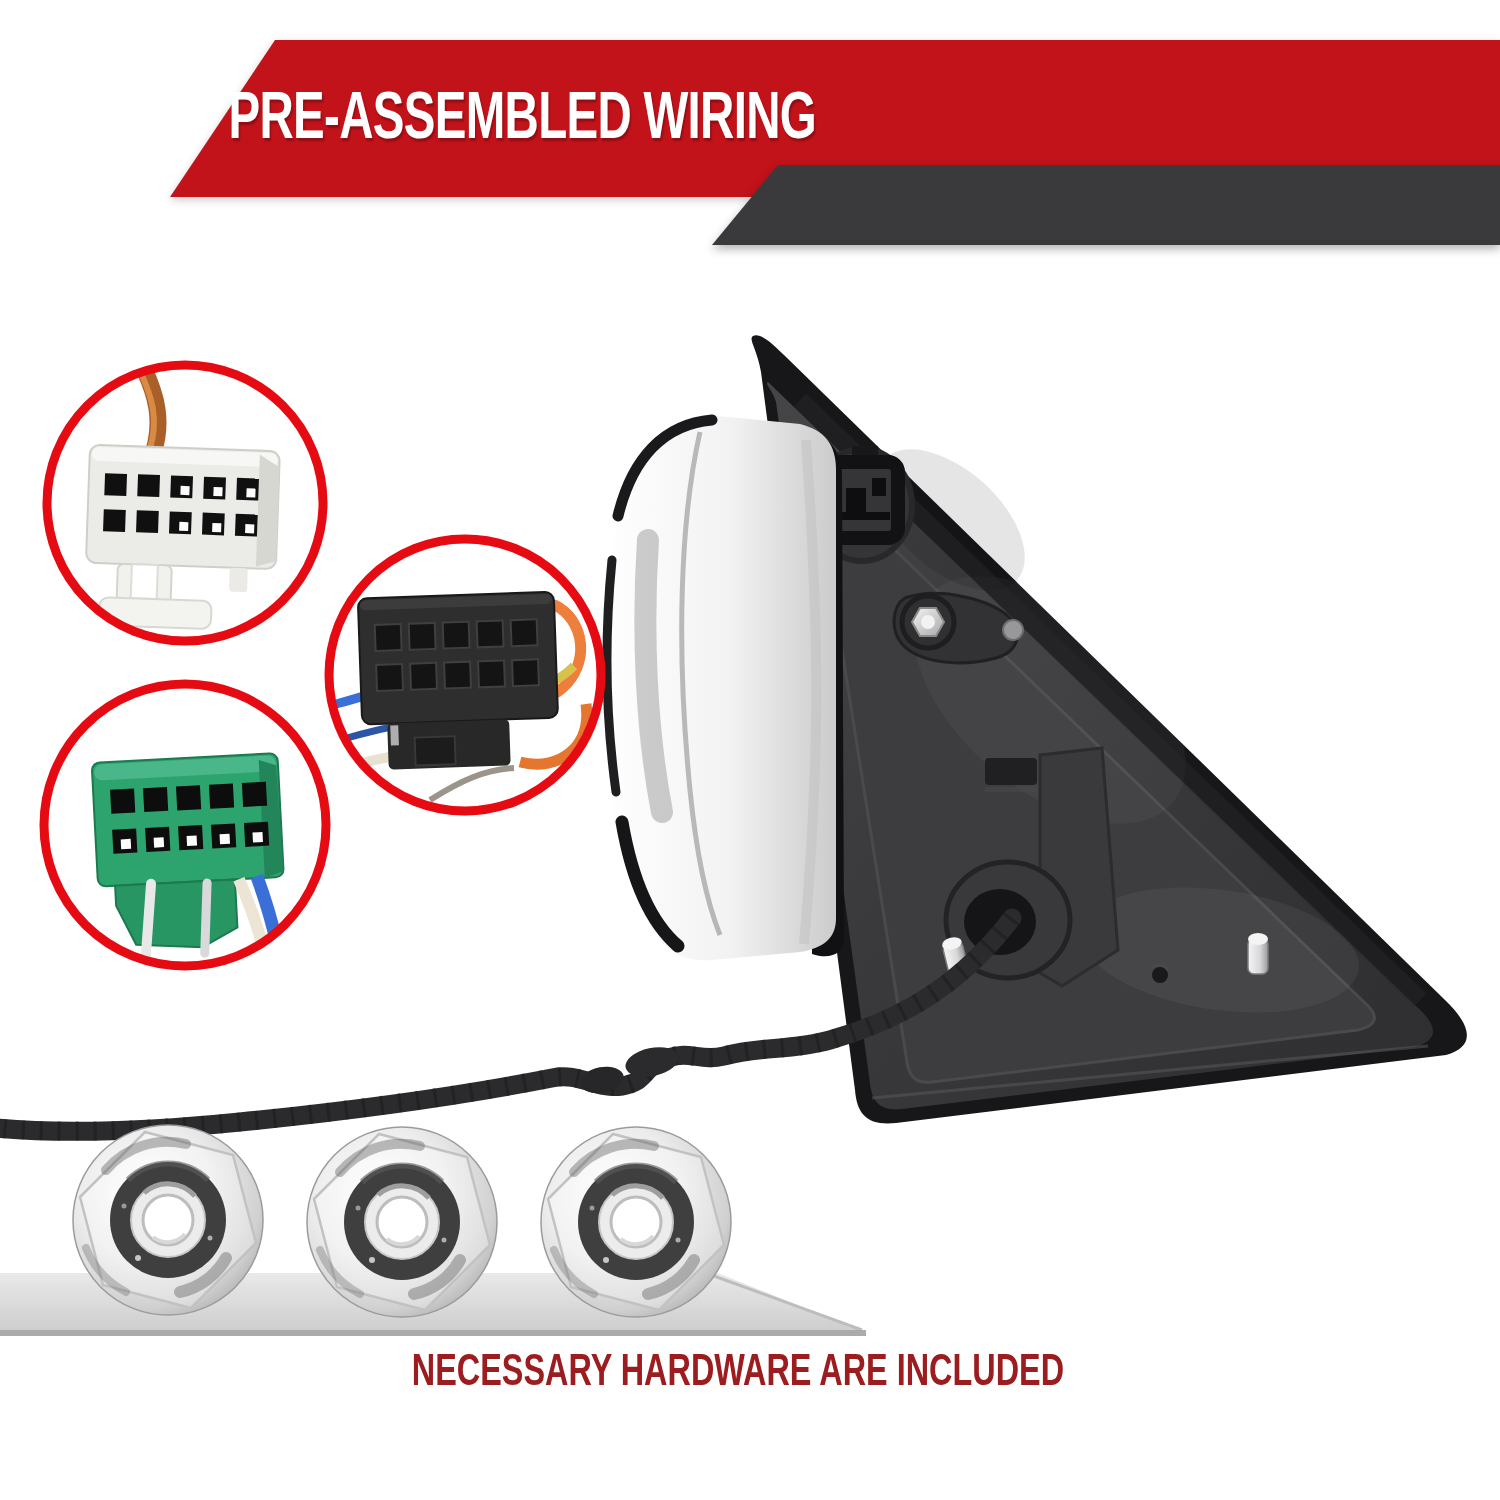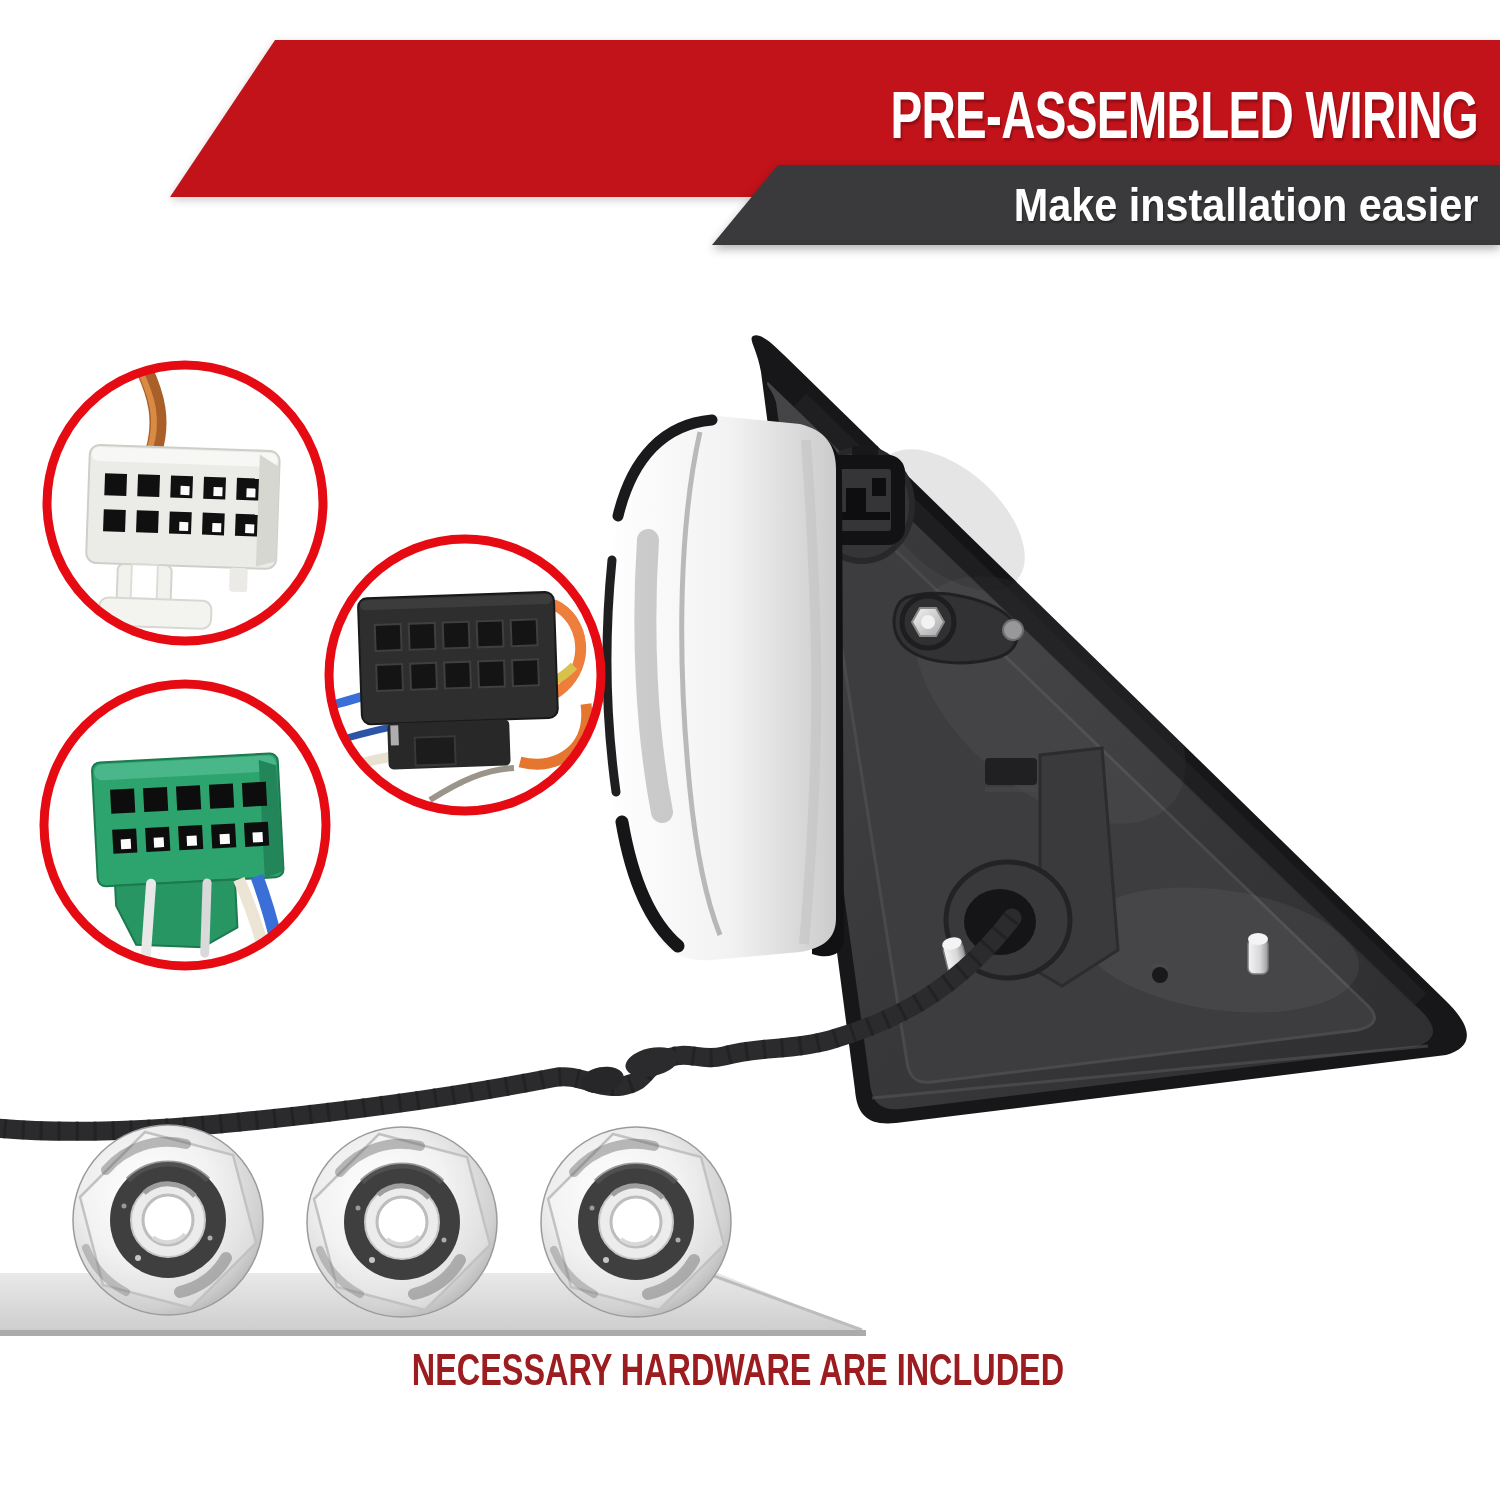--- a/index.html
+++ b/index.html
@@ -8,21 +8,21 @@
   .scene{position:absolute;left:0;top:0;}
   .shadow-wrap-red{position:absolute;left:0;top:40px;width:1500px;height:157px;
          filter:drop-shadow(0 3px 4px rgba(0,0,0,.20));}
   .bar-red{width:100%;height:100%;background:#c2121a;
          clip-path:polygon(275px 0,1500px 0,1500px 157px,170px 157px);}
   .shadow-wrap-gray{position:absolute;left:0;top:165px;width:1500px;height:80px;
          filter:drop-shadow(0 4px 5px rgba(0,0,0,.30));}
   .bar-gray{width:100%;height:100%;background:#3a3a3c;
          clip-path:polygon(778px 0,1500px 0,1500px 80px,712px 80px);}
   .hdr-title{position:absolute;left:0;top:40px;width:1478px;height:157px;line-height:150px;
-         text-align:right;color:#fff;font-weight:700;font-size:66px;white-space:nowrap;}
+         color:#fff;font-weight:700;font-size:66px;white-space:nowrap;}
   .hdr-title .cond{display:inline-block;transform:scaleX(.72);transform-origin:100% 50%;
          letter-spacing:-1px;text-shadow:2px 3px 2px rgba(0,0,0,.25);}
   .hdr-sub{position:absolute;left:0;top:165px;width:1478px;height:80px;line-height:80px;
          text-align:right;color:#fff;font-weight:700;font-size:46px;white-space:nowrap;}
   .hdr-sub .cond{display:inline-block;transform:scaleX(.90);transform-origin:100% 50%;
          text-shadow:1px 2px 2px rgba(0,0,0,.35);}
   .foot-cap{position:absolute;left:285px;top:1342px;width:600px;height:60px;line-height:56px;
          text-align:left;color:#9b1d20;font-weight:700;font-size:45px;white-space:nowrap;}
   .foot-cap .cond{display:inline-block;transform:scaleX(.72);transform-origin:50% 50%;
          letter-spacing:0px;}
@@ -309,21 +309,18 @@
 
   <div class="shadow-wrap-red">
     <div class="bar-red"></div>
   </div>
   <div class="shadow-wrap-gray">
     <div class="bar-gray"></div>
   </div>
   <div class="hdr-title">
     <span class="cond">PRE-ASSEMBLED WIRING</span>
   </div>
-  <div class="hdr-sub">
-    <span class="cond">Make installation easier</span>
-  </div>
 
   <div class="foot-cap">
     <span class="cond">NECESSARY HARDWARE ARE INCLUDED</span>
   </div>
 
 </div>
 
 </body></html>

